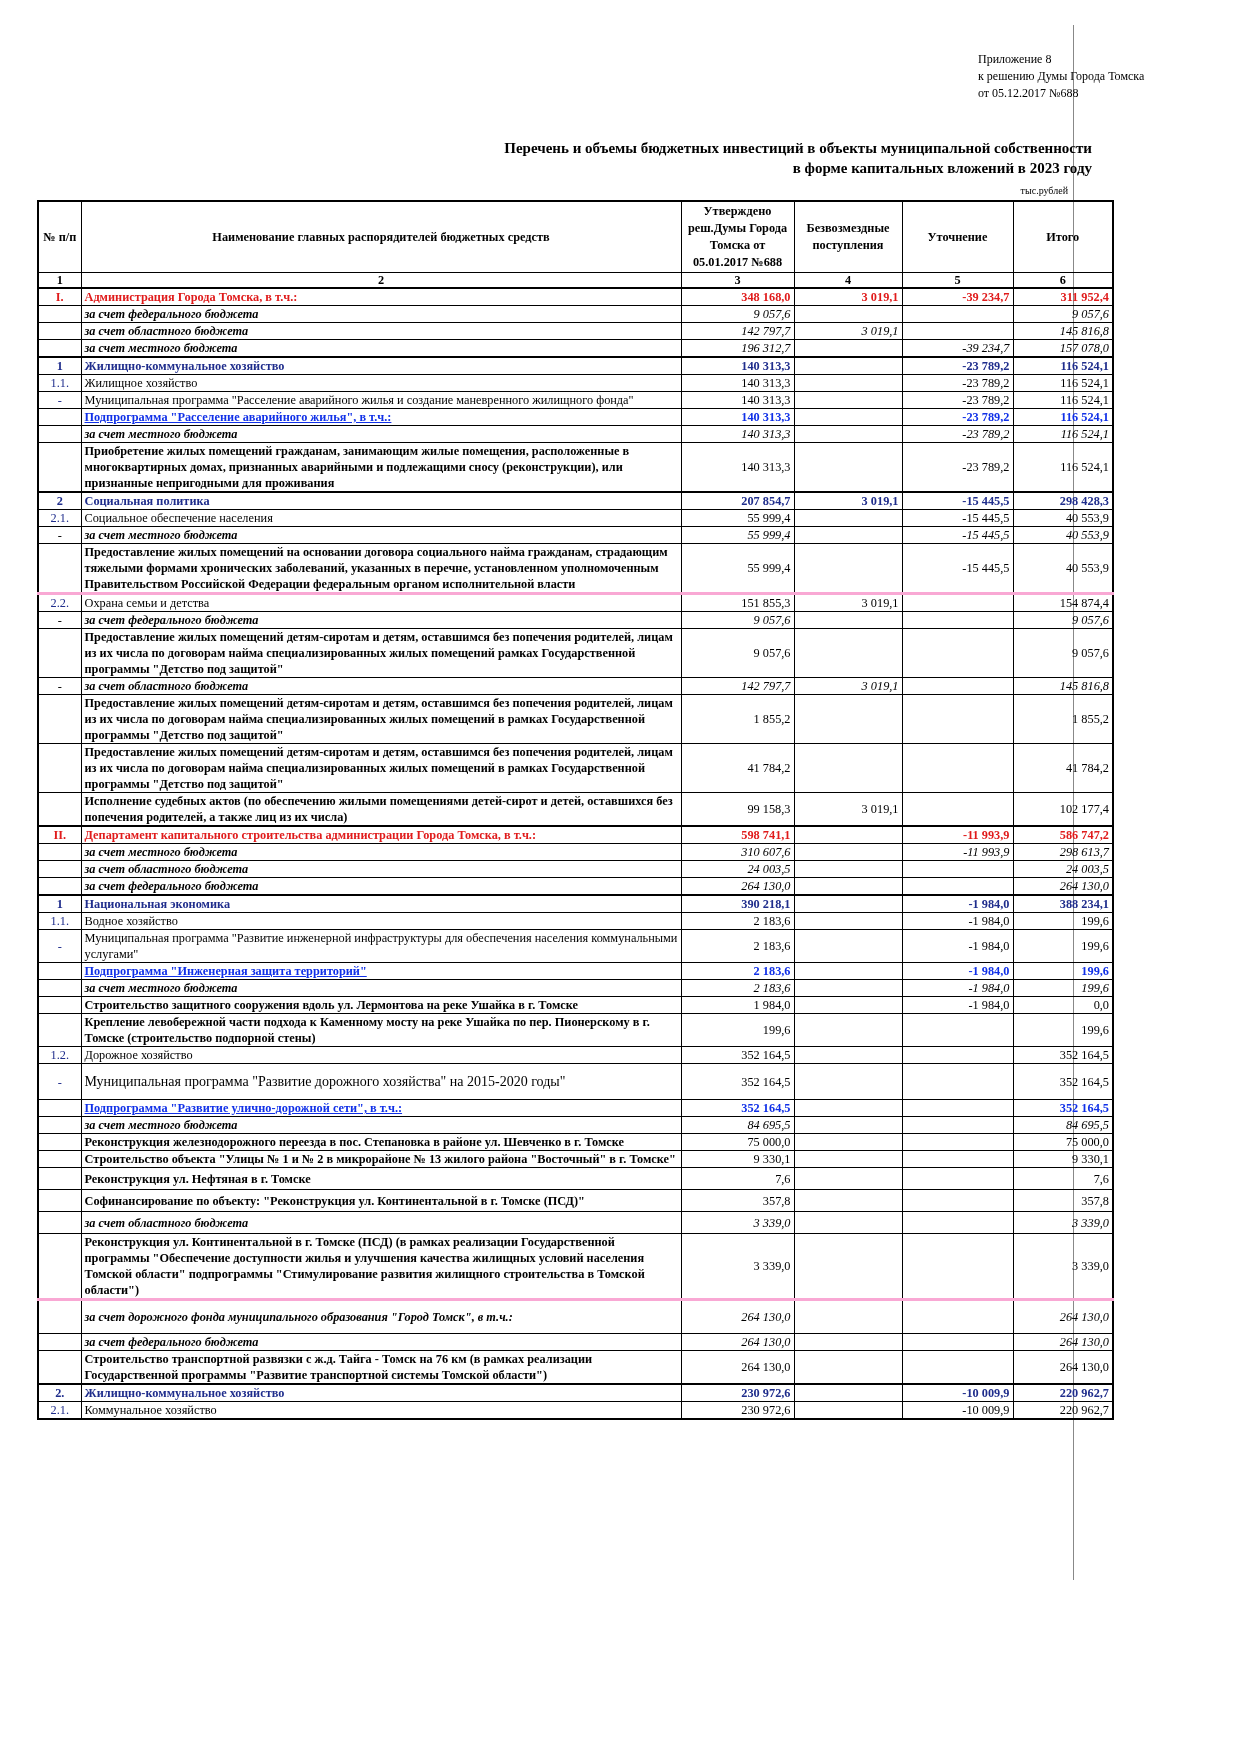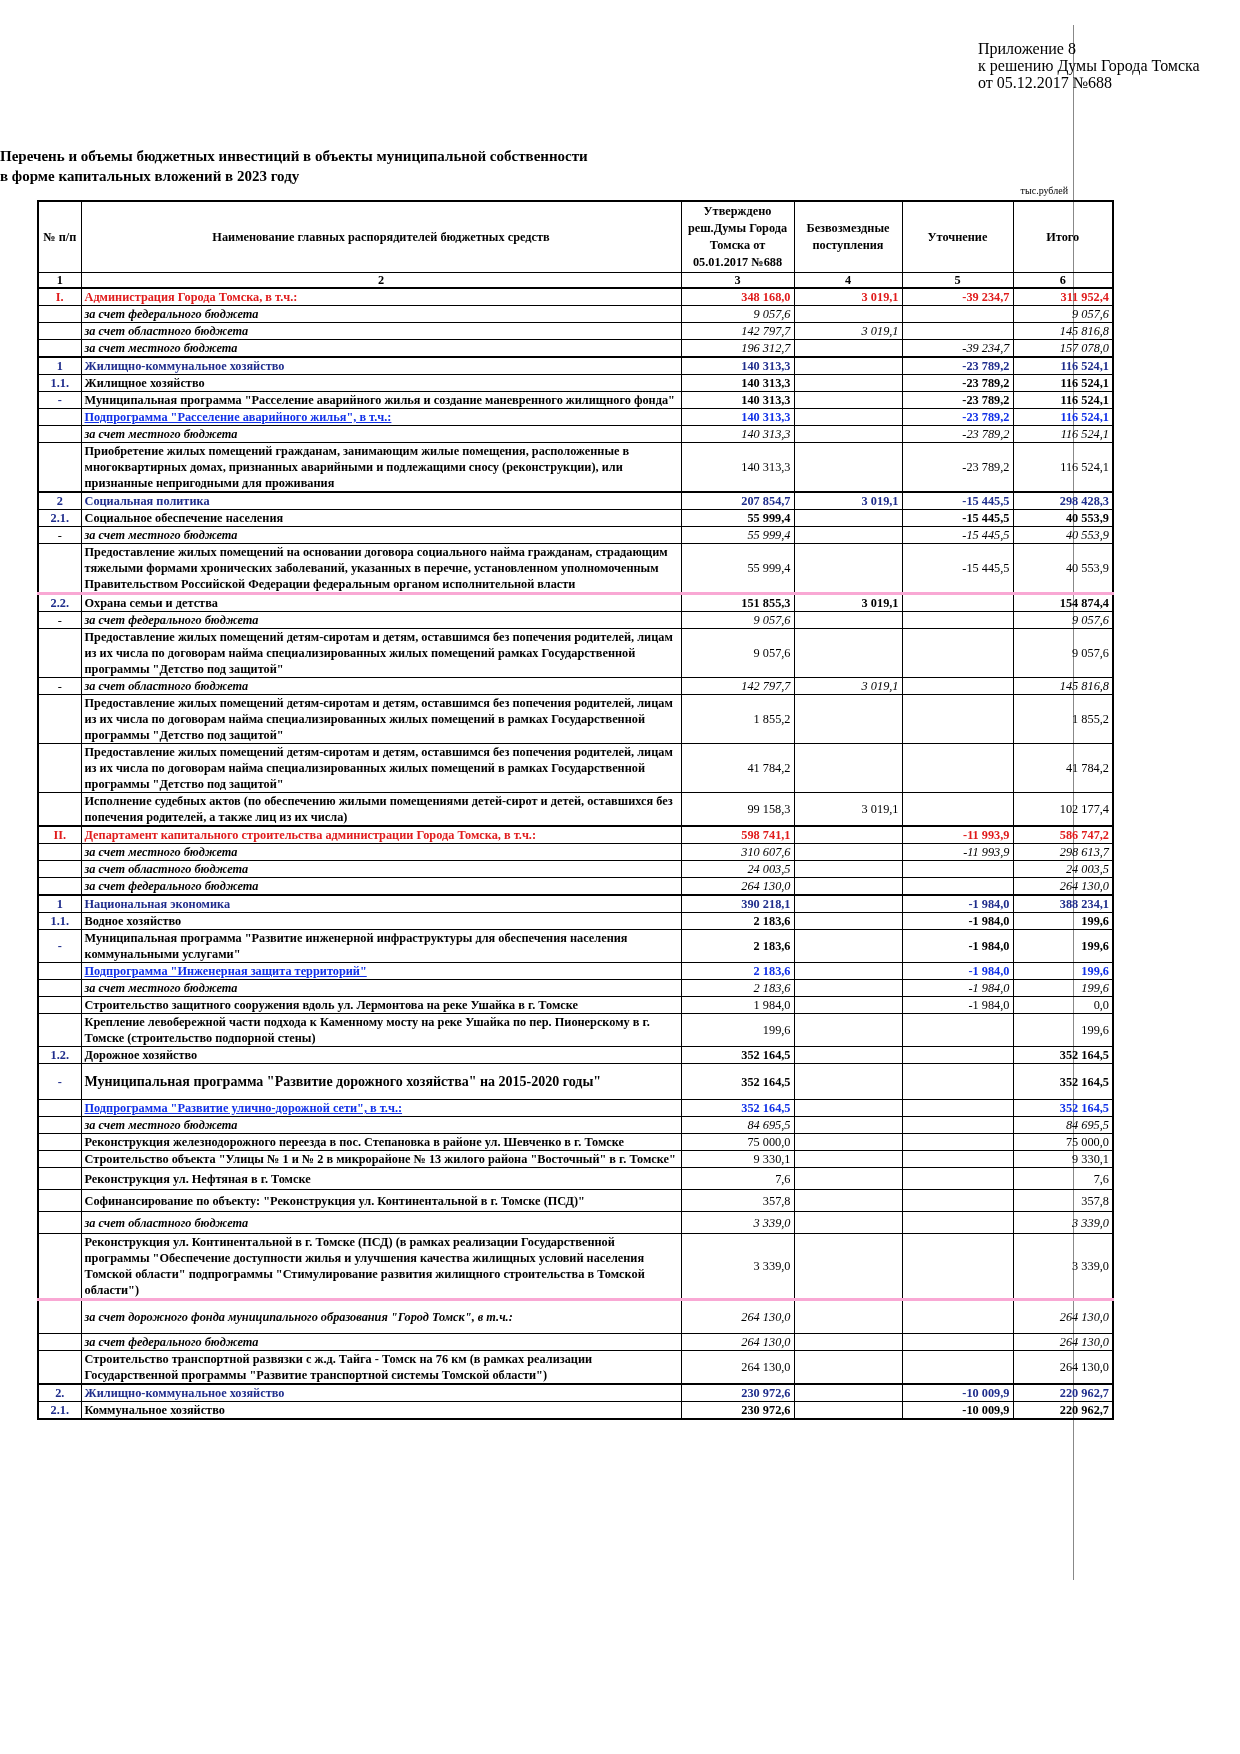--- a/index.html
+++ b/index.html
@@ -1,40 +1,40 @@
 <!DOCTYPE html>
 <html><head>
 <meta charset="utf-8">
 <style>
   html, body { margin:0; padding:0; background:#ffffff; }
   body { width:1240px; height:1754px; position:relative; overflow:hidden;
          font-family:"Liberation Serif", serif; color:#000; }
   .vline { position:absolute; left:1073px; top:25px; width:1px; height:1555px; background:#888; }
-  .appendix { position:absolute; left:978px; top:40px; font-size:16px; line-height:17px; }
-  .title { position:absolute; left:0; width:1092px; top:138px; text-align:left;
-           font-weight:bold; font-size:15px; line-height:20px;margin-top:8px; }
+  .appendix { position:absolute; left:978px; top:51px; font-size:12px; line-height:17px; }
+  .title { position:absolute; left:0; width:1092px; top:138px; text-align:right;
+           font-weight:bold; font-size:15px; line-height:20px; }
   .units { position:absolute; left:1000px; width:68px; top:185px; text-align:right; font-size:10px; }
   table.main { position:absolute; left:37px; top:200px; width:1035px;
                border-collapse:collapse; table-layout:fixed; font-size:12.3px; }
   table.main td, table.main th { border:1px solid #000; padding:0 3px; vertical-align:middle; }
   table.main { border:2px solid #000; }
   col.c1 { width:43px; } col.c2 { width:600px; } col.c3 { width:113px; }
   col.c4 { width:108px; } col.c5 { width:111px; } col.c6 { width:60px; }
   th { font-weight:bold; font-size:12.3px; text-align:center; line-height:17px; }
   tr.hdr th { height:70px; }
   tr.nums td { text-align:center; font-weight:bold; height:14px; line-height:14px; border-bottom:2px solid #000; }
   td.n { text-align:center; }
   td.v { text-align:right; }
   td.name { text-align:left; line-height:17px;font-weight:bold; }
   tr.r td { height:16px; line-height:16px; }
   tr.red td { color:#e01b1b; font-weight:bold; border-top:2px solid #000; }
   tr.navy td { color:#1f2d8c; font-weight:bold; border-top:2px solid #000; }
   tr.blue td { color:#1030e8; font-weight:bold; }
   tr.blue td.name span { text-decoration:underline; }
-  tr.bold td { font-weight:bold;margin-left:29px; }
+  tr.bold td { font-weight:normal;margin-left:29px; }
   tr.it td { font-style:italic; }
   td.navynum { color:#1f2d8c; font-weight:bold; }
   tr.thick td { border-top:3px solid #f9a8d4; }
 </style>
 </head>
 <body>
 
 <div class="vline"></div>
 
 <div class="appendix">

